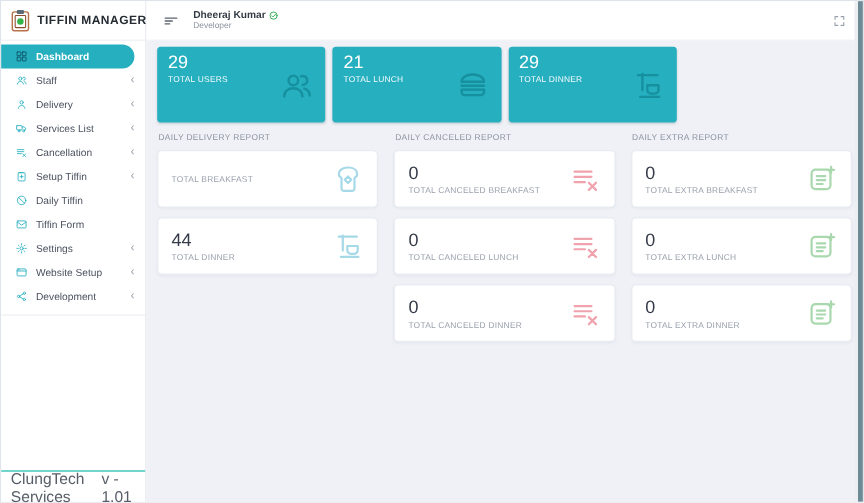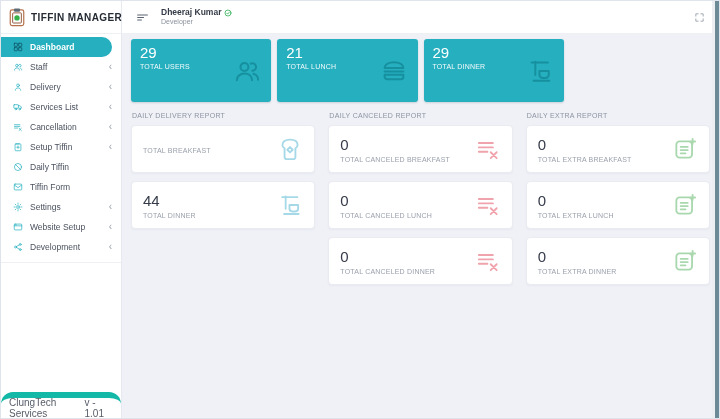--- a/index.html
+++ b/index.html
@@ -19,21 +19,21 @@
   nav { flex:1 1 auto; padding-top:3px; }
   .nav-item { height:20px; display:flex; align-items:center; gap:7px; padding:0 7px 0 12px; cursor:pointer; }
   .nav-item .nicon { width:10px; height:10px; color:var(--accent); flex:0 0 auto; display:flex; }
   .nav-item .nlabel { font-size:8.5px; color:#4a515e; flex:1 1 auto; white-space:nowrap; }
   .nav-item .chev { font-size:10px; color:#9aa1ac; line-height:1; padding-right:2px; }
   .nav-item.active { background:var(--accent); border-radius:0 11px 11px 0; margin-right:9px; padding-left:12px; }
   .nav-item.active .nlabel { color:#fff; font-weight:600; }
   .nav-item.active .nicon { color:#0e4f62; }
   .nav-divider { border-top:1px solid #edeff3; margin:5px 0 4px; }
   .nav-item.danger .nicon { color:var(--danger); }
-  .sidebar-footer { border-top:6px solid #14b8a6; height:26px; display:flex; align-items:center; justify-content:space-between; padding:0 8px; font-size:10px; color:#575d68;border-radius:12px; }
+  .sidebar-footer { border-top:1px solid #14b8a6; height:26px; display:flex; align-items:center; justify-content:space-between; padding:0 8px; font-size:13px; color:#575d68; }
 
   
   .main { flex:1 1 auto; display:flex; flex-direction:column; background:#eff1f6; }
   header { height:33px; background:#fff; border-bottom:1px solid #eef0f4; display:flex; align-items:center; padding:0 14px; gap:12px; }
   .hamburger { width:13px; height:13px; color:#5b6370; cursor:pointer; display:flex; }
   .user-block { display:flex; align-items:flex-start; gap:4px; }
   .user-lines { display:flex; flex-direction:column; line-height:1.25; }
   .user-name-row { display:flex; align-items:center; gap:3px; }
   .user-name { font-size:8.5px; font-weight:600; color:#343b46; }
   .badge-icon { width:8px; height:8px; color:#2fae54; display:flex; }

